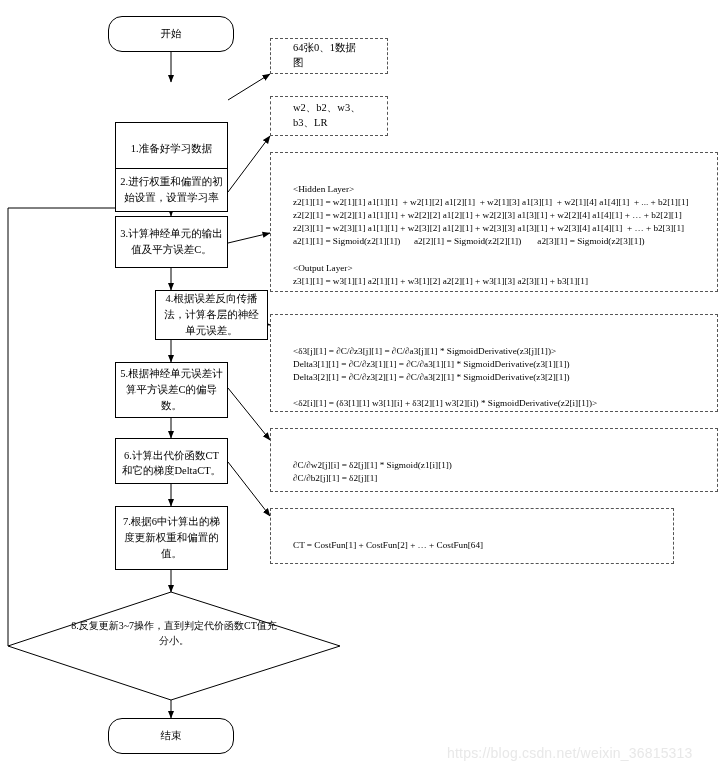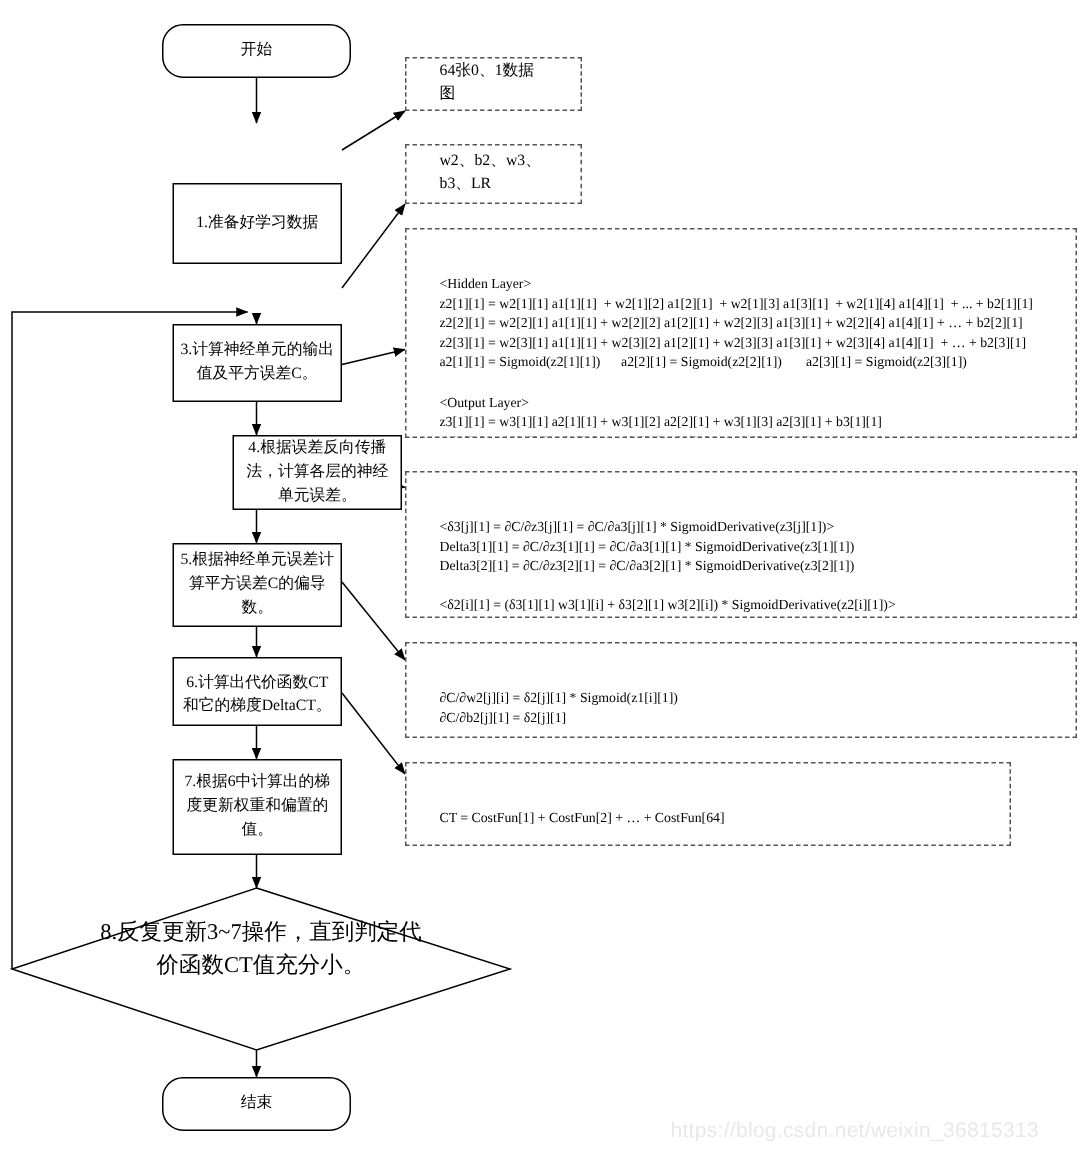--- a/index.html
+++ b/index.html
@@ -43,21 +43,21 @@
     background:transparent;
     border:none;
     display:flex;
     align-items:center;
     justify-content:center;
   }
   .decision .dec-label{
     position:relative;
     z-index:3;
     text-align:center;
-    font-size:15px;
+    font-size:10px;
     line-height:1.5;
     width:215px;
     margin-top:-26px;
   }
   .annot{
     position:absolute;
     box-sizing:border-box;
     border:1px dashed #555;
     background:#ffffff;
     font-size:9.2px;
@@ -124,20 +124,23 @@
   </svg>
 
   <div class="node terminator" style="left:108px; top:16px; width:126px; height:36px;">
     <span>开始</span>
   </div>
 
   <div class="node process" style="left:115px; top:82px; width:113px; height:54px;margin-top:40px;">
     <span>1.准备好学习数据</span>
   </div>
 
+  <div class="node process" style="left:115px; top:168px; width:113px; height:44px;">
+    <span>2.进行权重和偏置的初始设置，设置学习率</span>
+  </div>
 
   <div class="node process" style="left:115px; top:216px; width:113px; height:52px;">
     <span>3.计算神经单元的输出值及平方误差C。</span>
   </div>
 
   <div class="node process" style="left:115px; top:290px; width:113px; height:50px;margin-left:40px;">
     <span>4.根据误差反向传播法，计算各层的神经单元误差。</span>
   </div>
 
   <div class="node process" style="left:115px; top:362px; width:113px; height:56px;">

